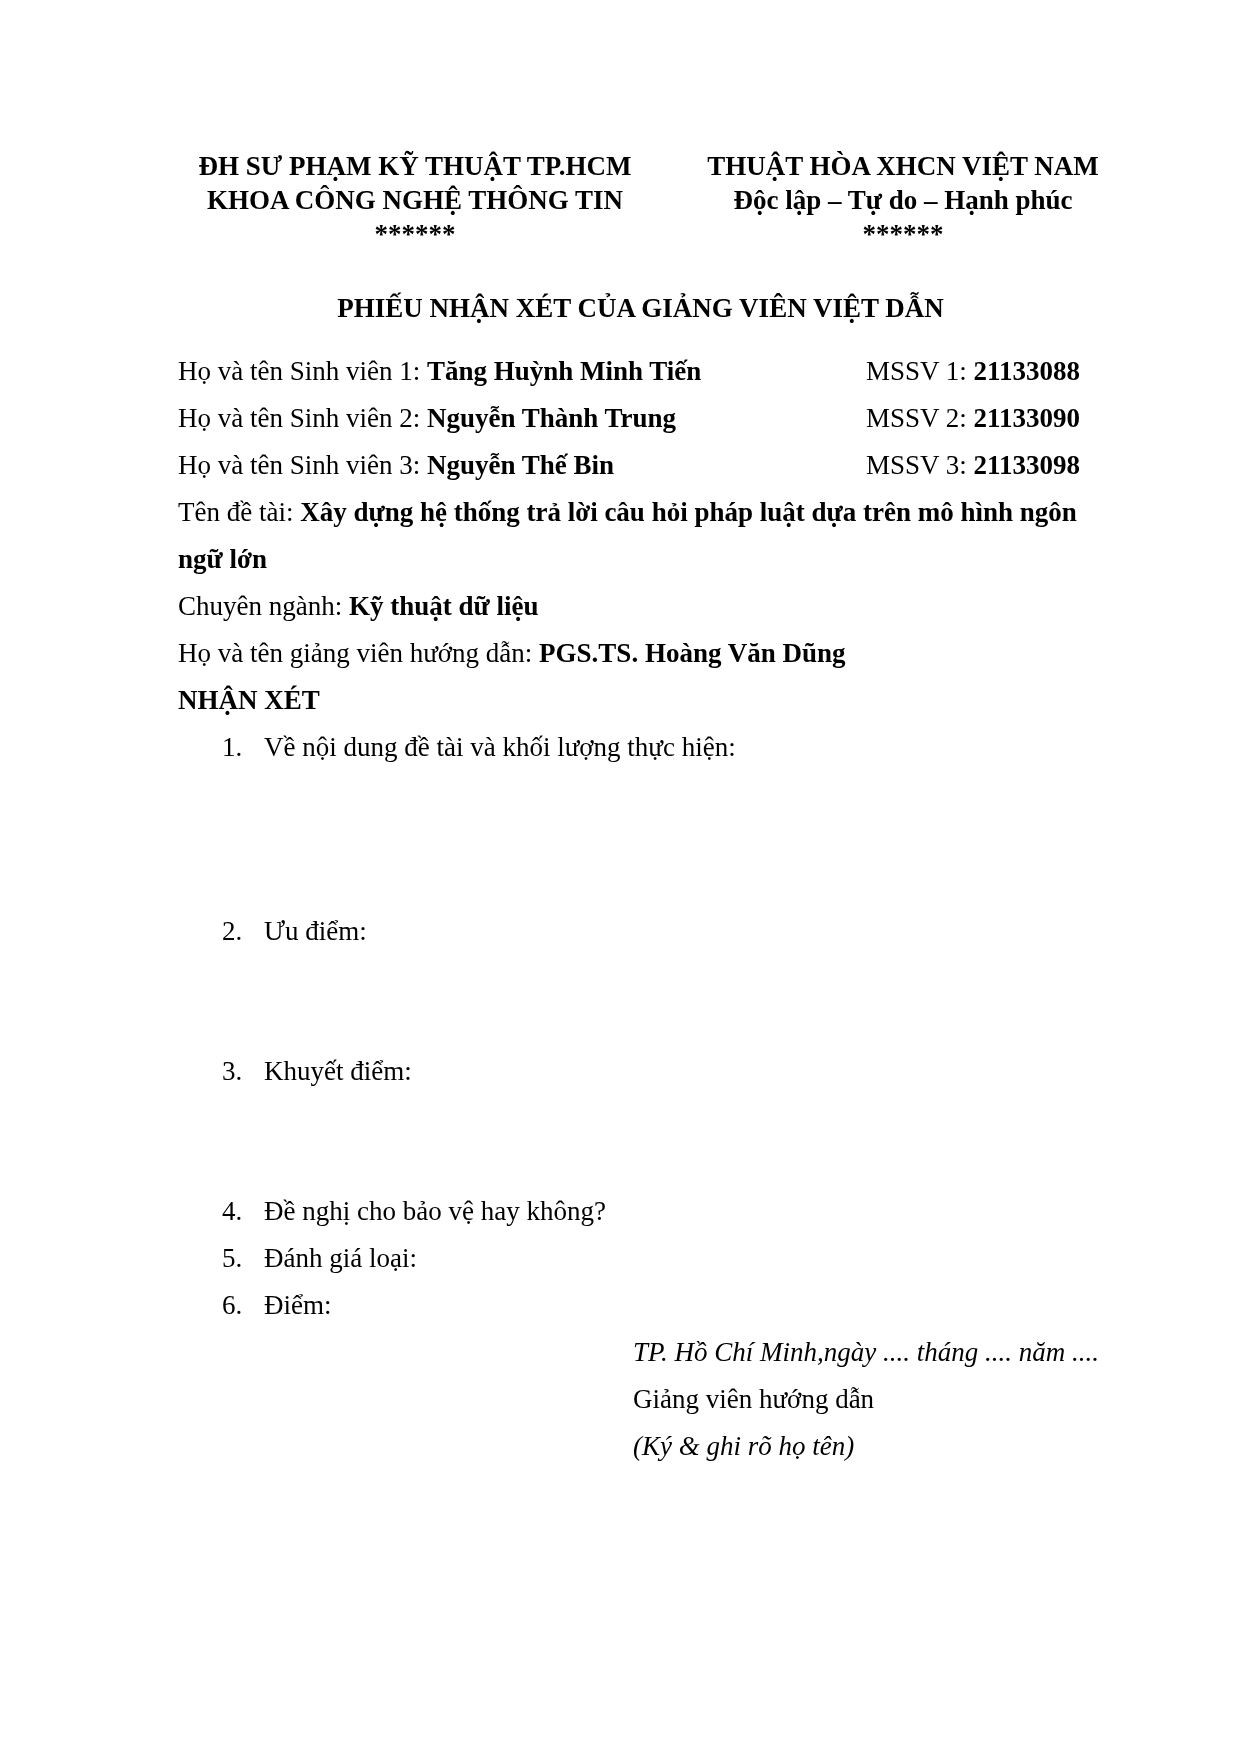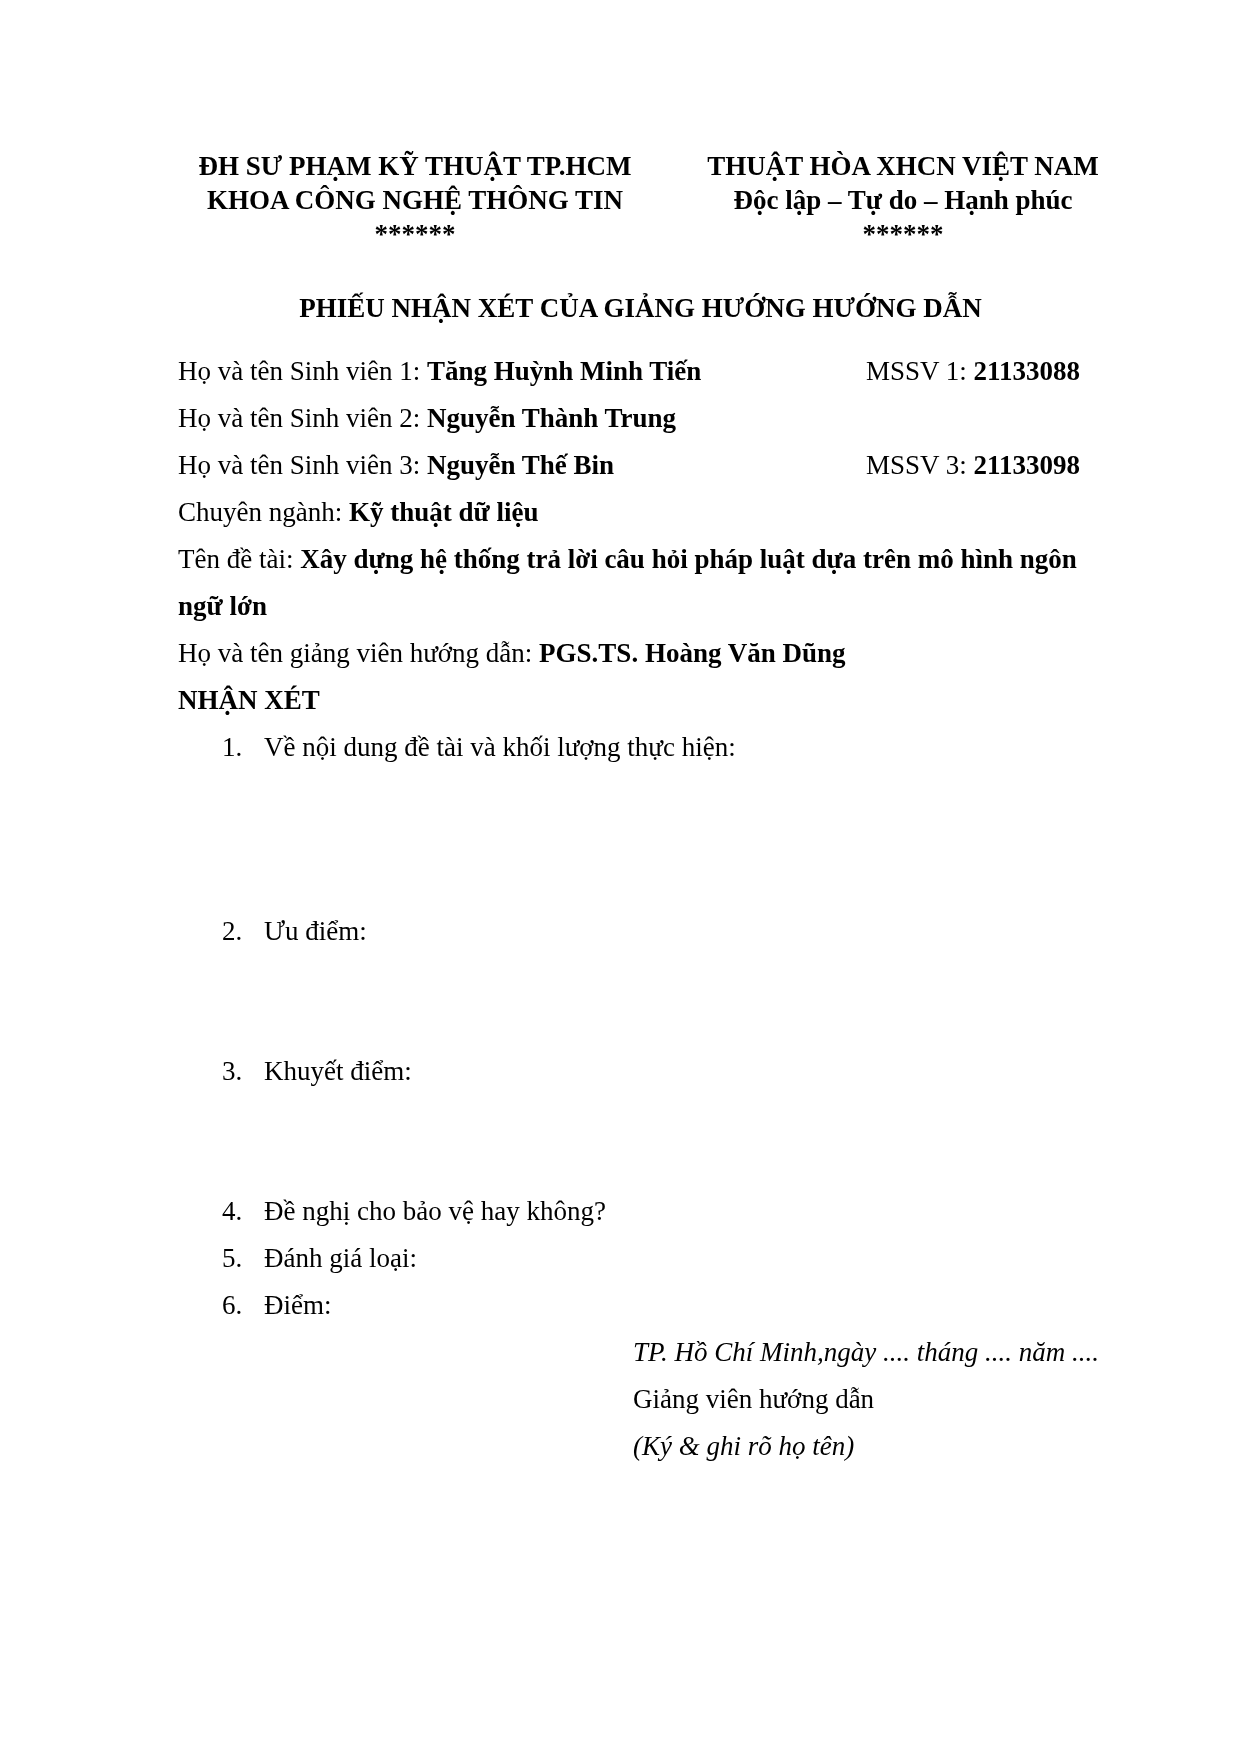--- a/index.html
+++ b/index.html
@@ -73,44 +73,45 @@
       <div>KHOA CÔNG NGHỆ THÔNG TIN</div>
       <div>******</div>
     </div>
     <div class="header-right">
       <div>THUẬT HÒA XHCN VIỆT NAM</div>
       <div>Độc lập – Tự do – Hạnh phúc</div>
       <div>******</div>
     </div>
   </div>
 
-  <div class="doc-title">PHIẾU NHẬN XÉT CỦA GIẢNG HƯỚNG HƯỚNG DẪN</div>
+  <div class="doc-title">PHIẾU NHẬN XÉT CỦA GIẢNG VIÊN VIỆT DẪN</div>
 
   <div class="body-block">
 
     <div class="row">
       <span>Họ và tên Sinh viên 1: </span><span class="b">Tăng Huỳnh Minh Tiến</span>
       <span class="mssv"><span>MSSV 1: </span><span class="b">21133088</span></span>
     </div>
 
     <div class="row">
       <span>Họ và tên Sinh viên 2: </span><span class="b">Nguyễn Thành Trung</span>
+      <span class="mssv"><span>MSSV 2: </span><span class="b">21133090</span></span>
     </div>
 
     <div class="row">
       <span>Họ và tên Sinh viên 3: </span><span class="b">Nguyễn Thế Bin</span>
       <span class="mssv"><span>MSSV 3: </span><span class="b">21133098</span></span>
     </div>
 
     <div class="row">
-      <span>Chuyên ngành: </span><span class="b">Kỹ thuật dữ liệu</span>
+      <span>Tên đề tài: </span><span class="b">Xây dựng hệ thống trả lời câu hỏi pháp luật dựa trên mô hình ngôn ngữ lớn</span>
     </div>
 
     <div class="row">
-      <span>Tên đề tài: </span><span class="b">Xây dựng hệ thống trả lời câu hỏi pháp luật dựa trên mô hình ngôn ngữ lớn</span>
+      <span>Chuyên ngành: </span><span class="b">Kỹ thuật dữ liệu</span>
     </div>
 
     <div class="row">
       <span>Họ và tên giảng viên hướng dẫn: </span><span class="b">PGS.TS. Hoàng Văn Dũng</span>
     </div>
 
     <div class="b">NHẬN XÉT</div>
 
     <div class="item gap-after-1">
       <span class="num">1.</span><span>Về nội dung đề tài và khối lượng thực hiện:</span>

